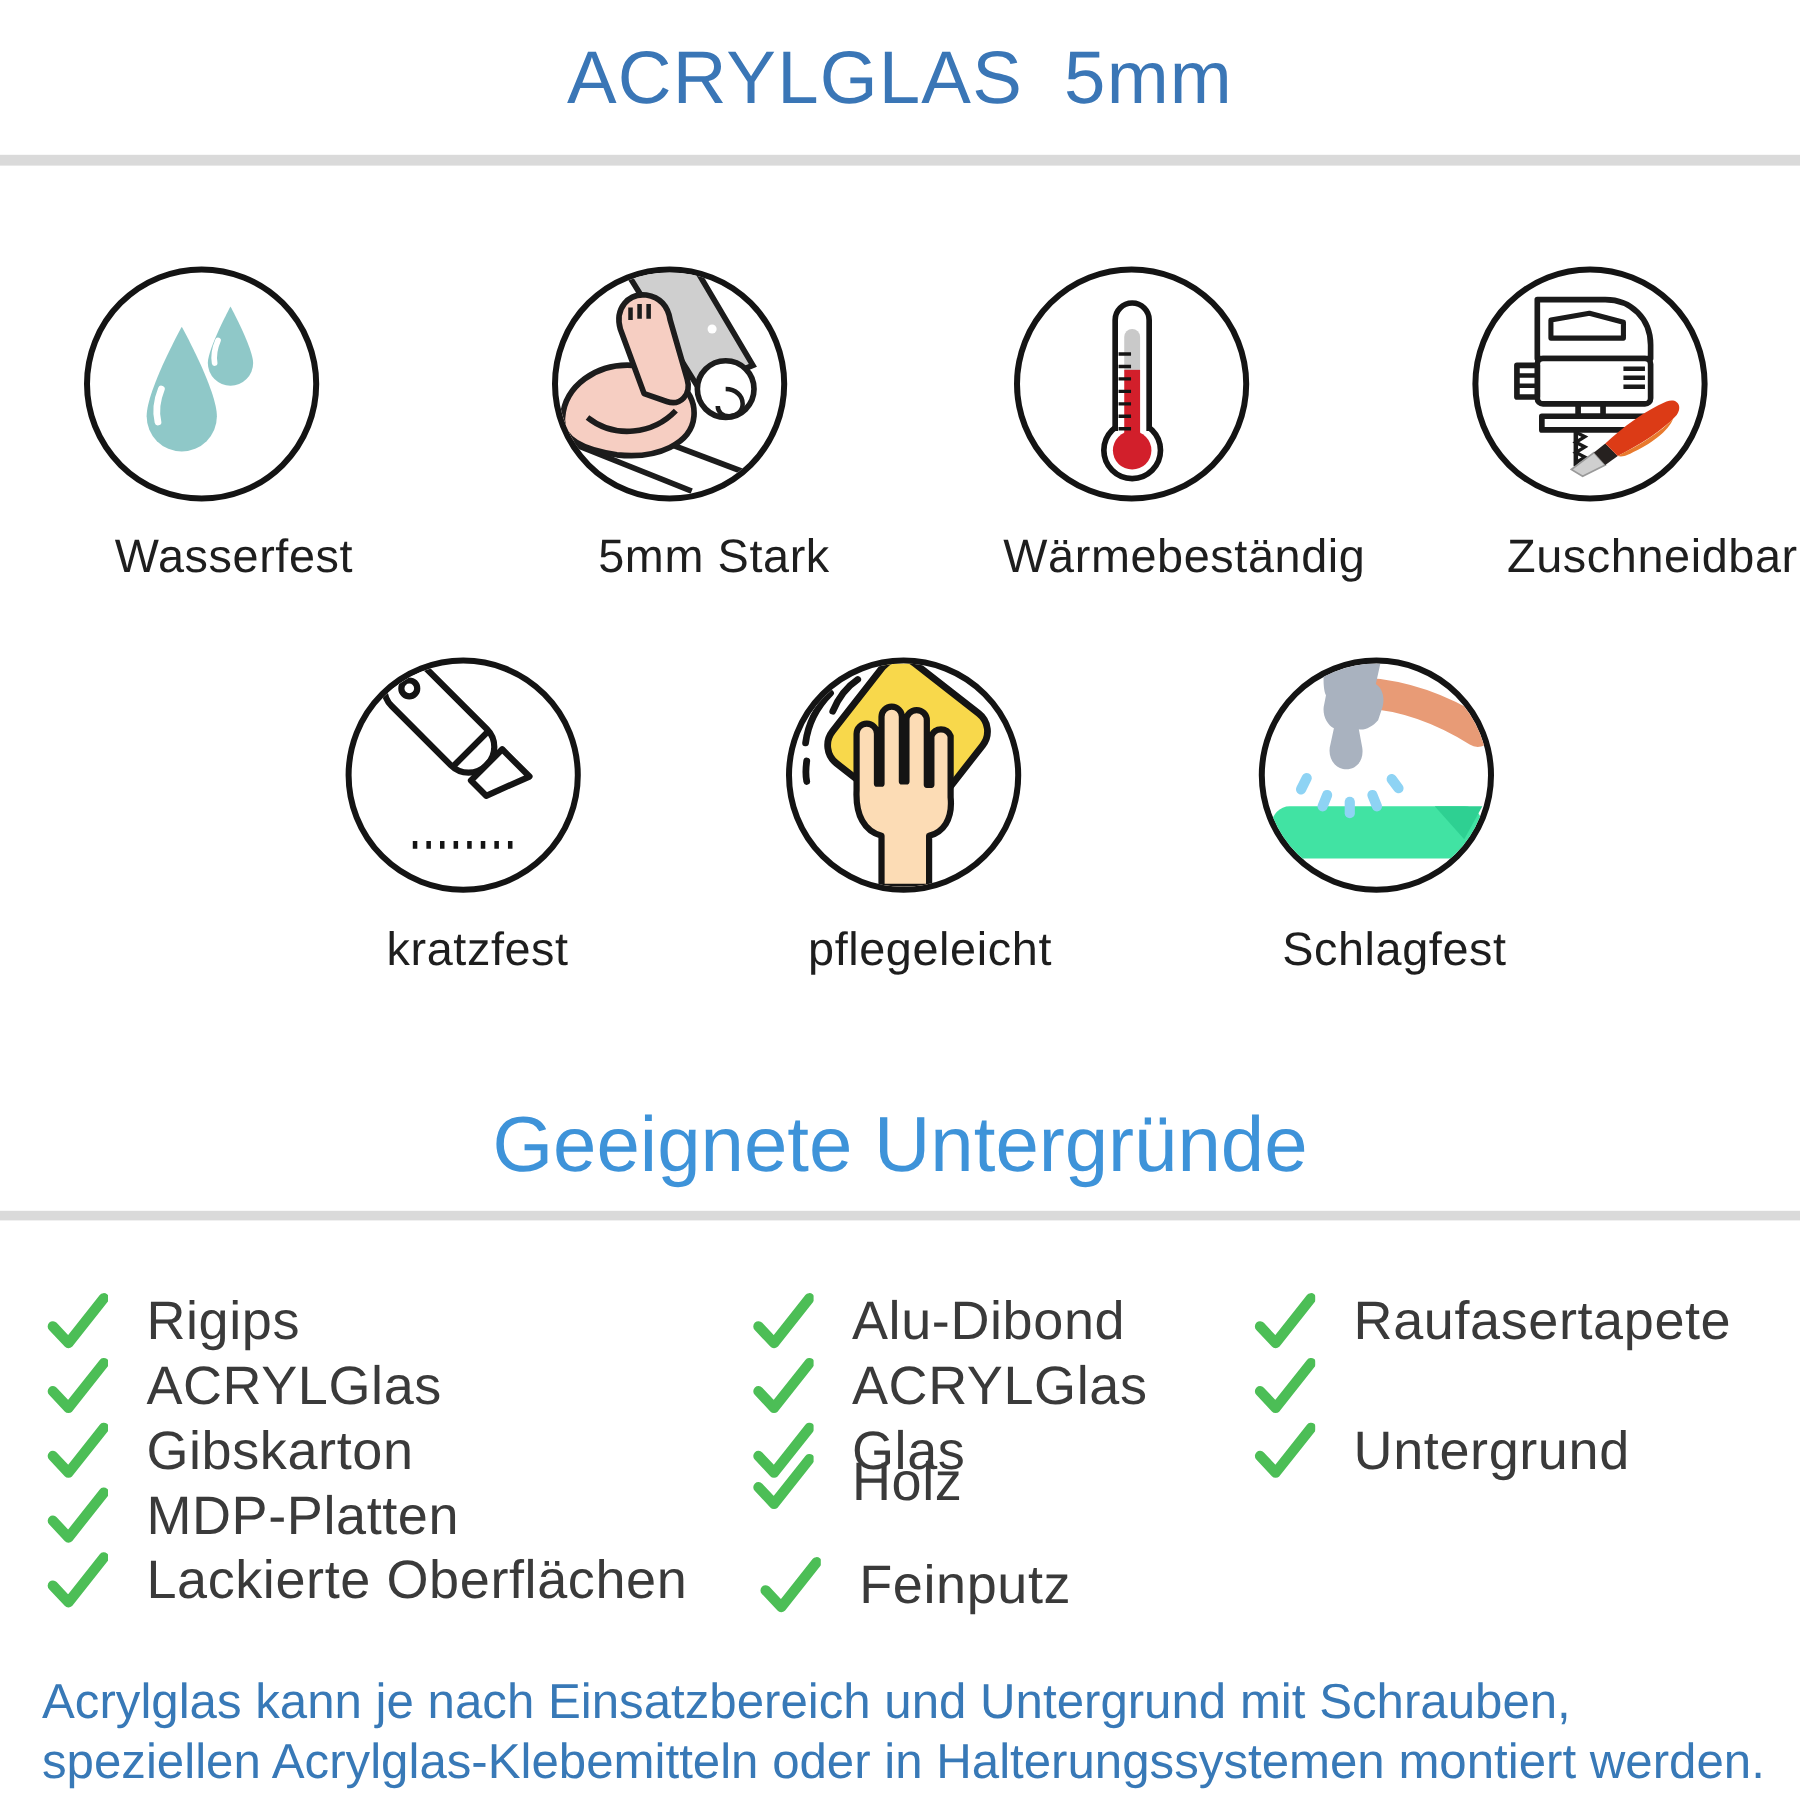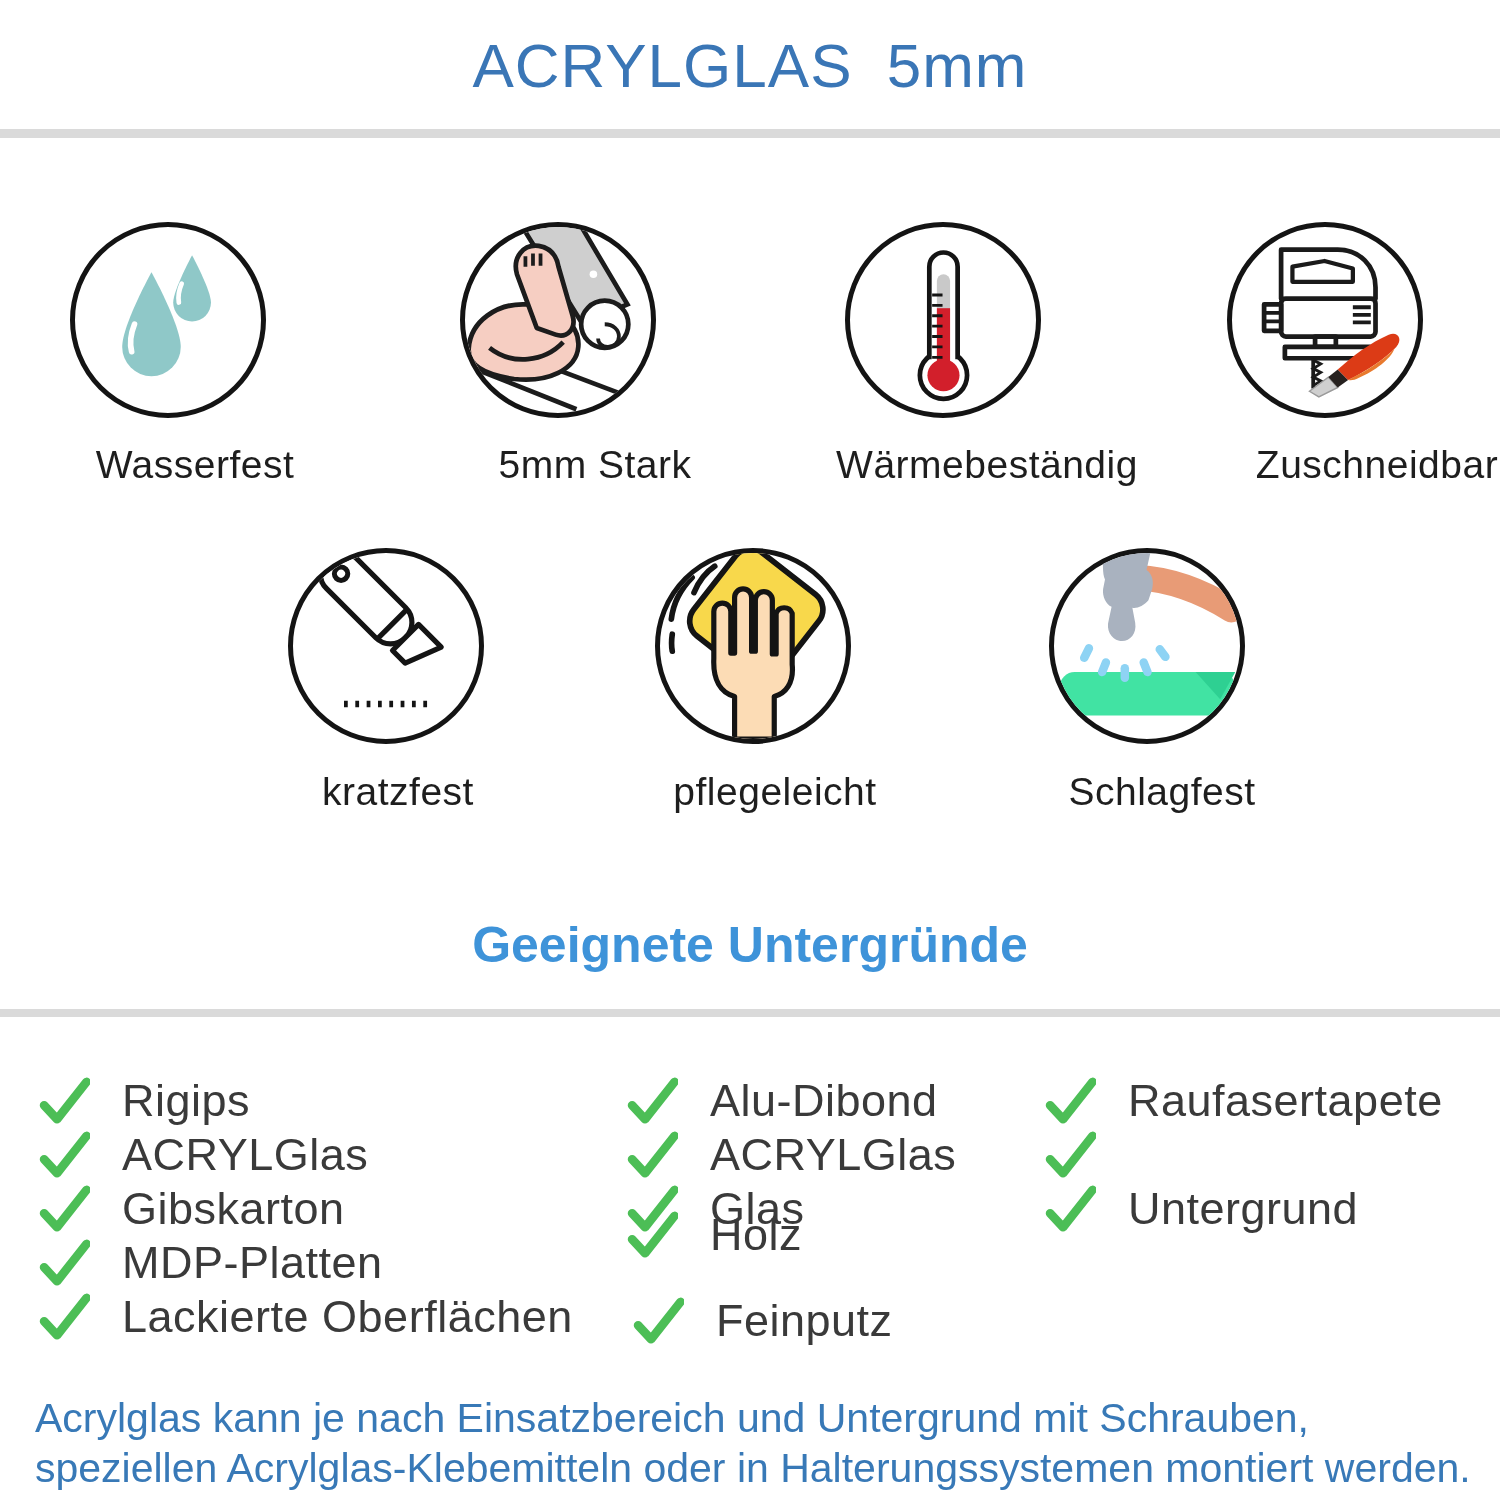--- a/index.html
+++ b/index.html
@@ -18,21 +18,21 @@
     position:absolute;width:186px;height:186px;border:5px solid #141414;border-radius:50%;
     background:#fff;overflow:hidden;
   }
   .circle svg{display:block;width:186px;height:186px;}
   .feat-label{
     position:absolute;width:360px;text-align:center;font-size:39px;color:#1e1e1e;
     letter-spacing:0.5px;
   }
   .h2{
     position:absolute;top:916px;left:0;width:1500px;text-align:center;
-    font-size:50px;color:#3e93d9;font-weight:bold;
+    font-size:65px;color:#3e93d9;font-weight:normal;
   }
   .sub-row{
     position:absolute;height:58px;display:flex;align-items:center;
   }
   .sub-row svg{display:block;width:52px;height:52px;flex:0 0 52px;}
   .sub-row span{
     margin-left:32px;font-size:45px;color:#3a3a3a;letter-spacing:0.5px;white-space:nowrap;
   }
   .footer{
     position:absolute;left:35px;top:1393px;width:1450px;

